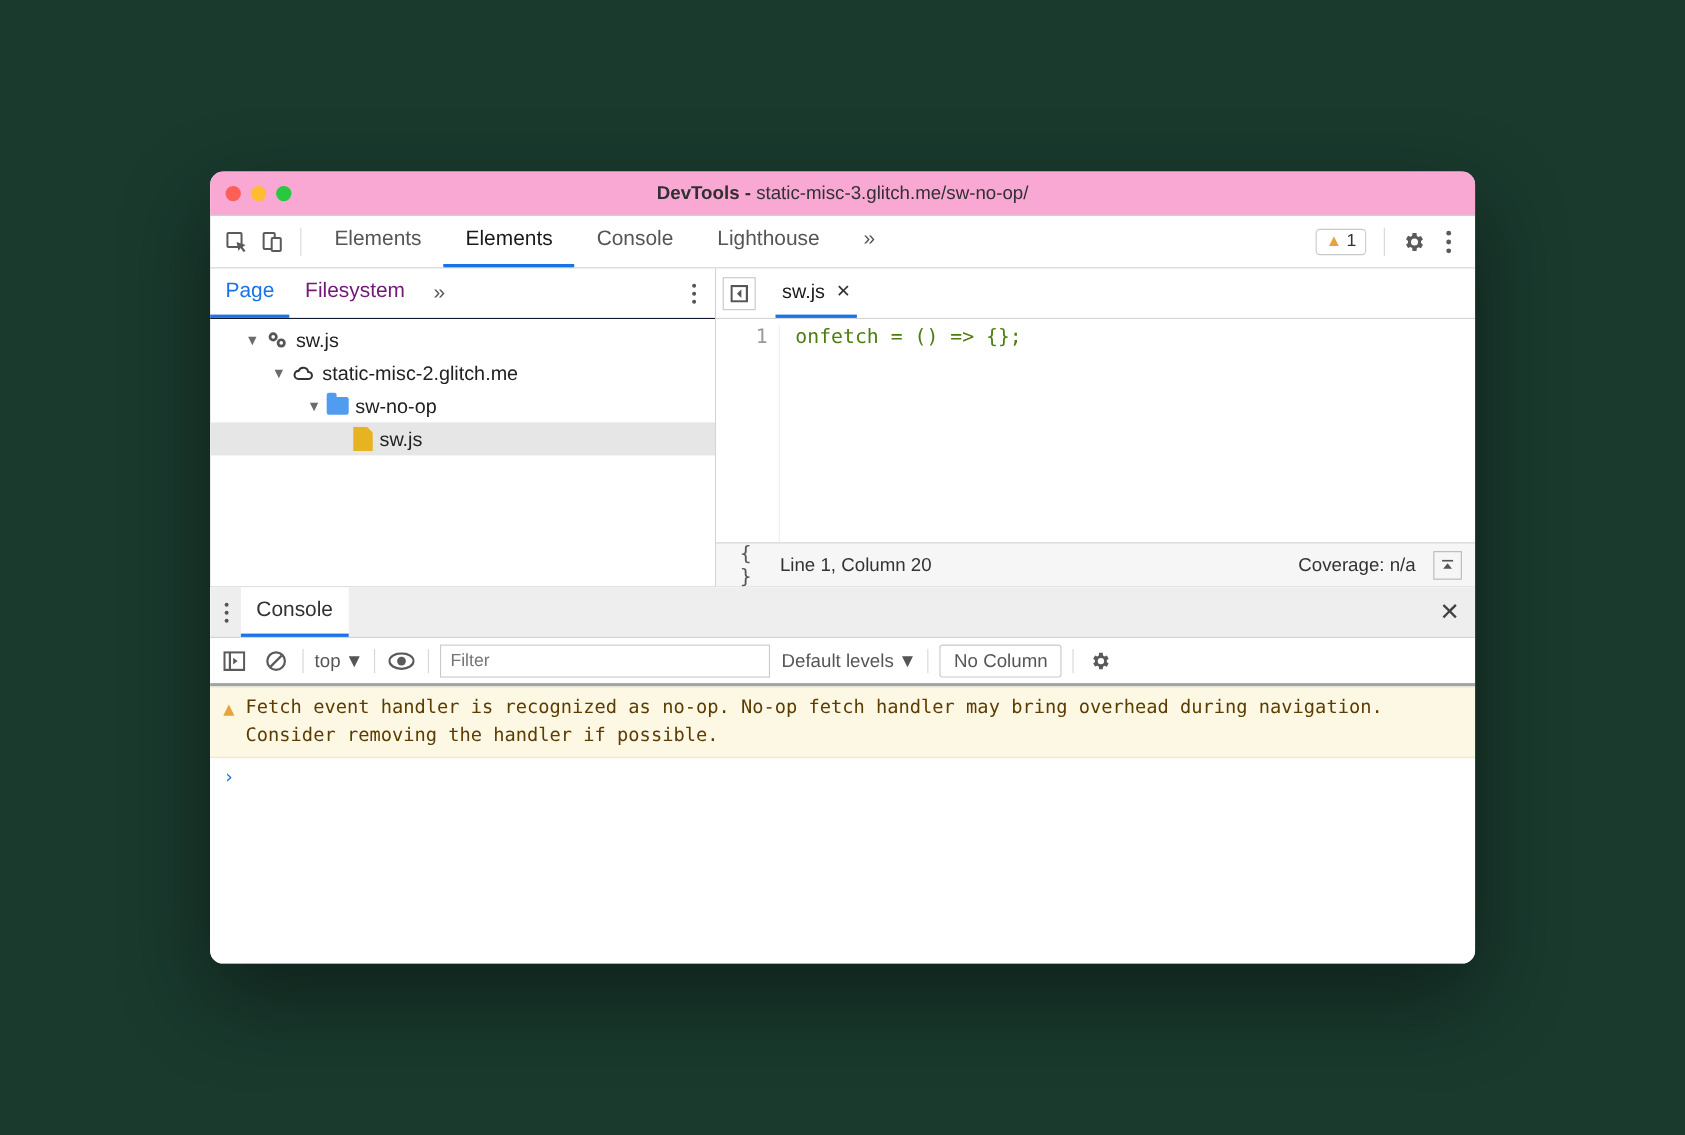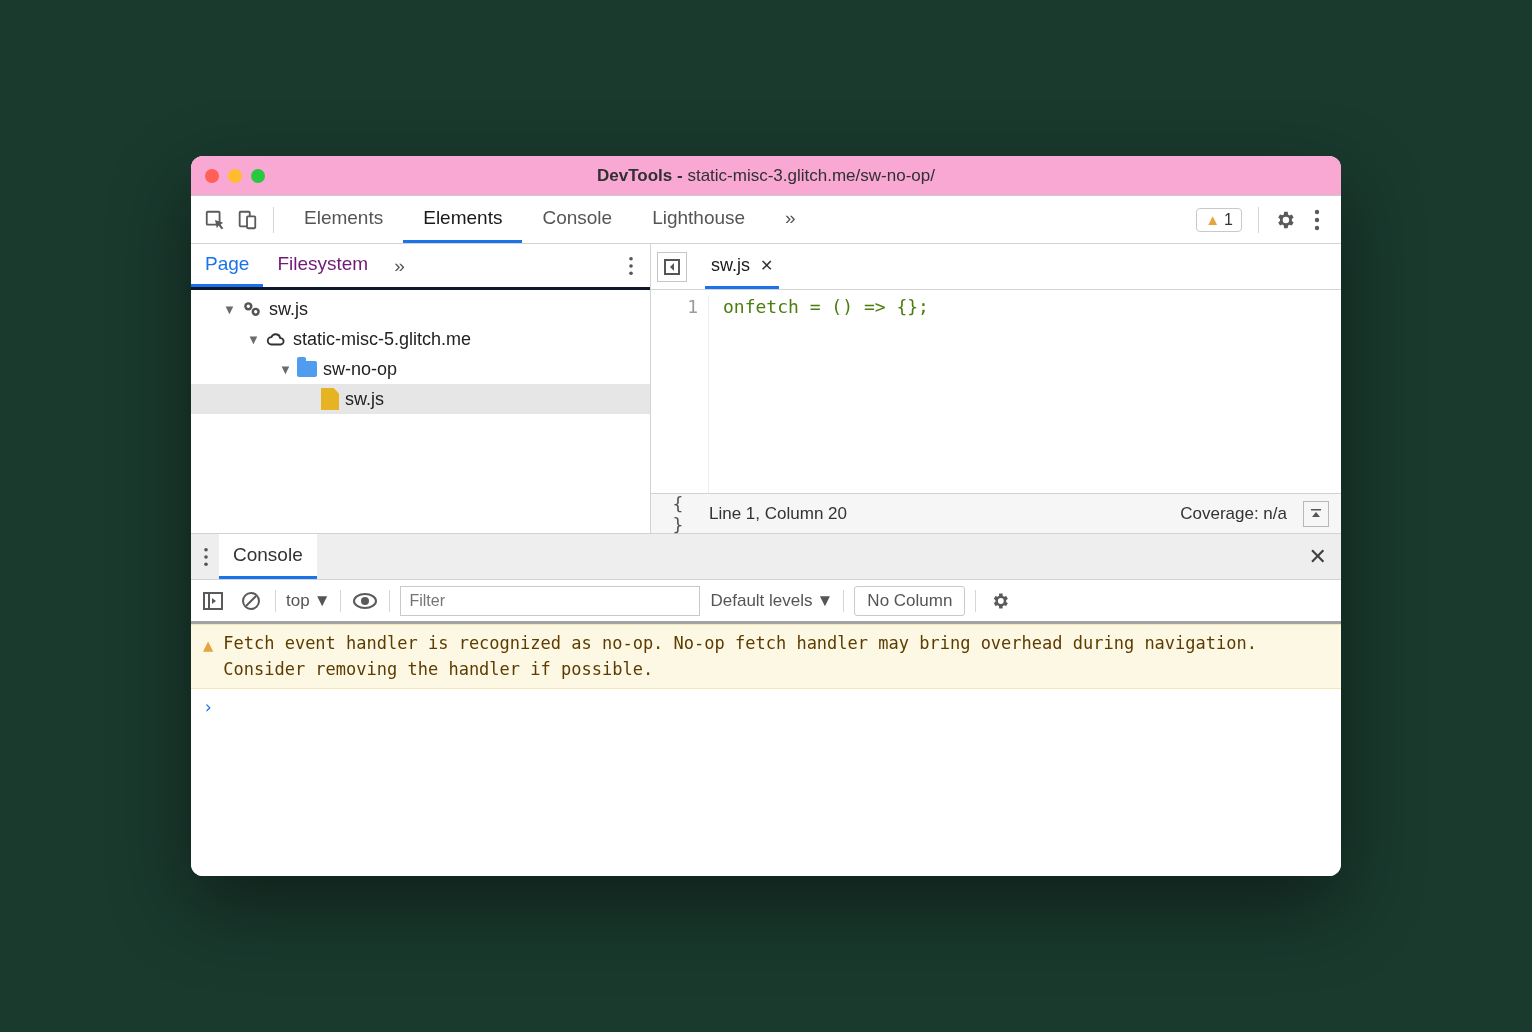--- a/index.html
+++ b/index.html
@@ -92,21 +92,21 @@
   border-bottom: 1px solid #d3d3d3;
 }
 .panel-left {
   width: 460px;
   border-right: 1px solid #d3d3d3;
   display: flex;
   flex-direction: column;
 }
 .panel-tabs {
   height: 46px;
-  border-bottom: 3px solid #0f172a;
+  border-bottom: 1px solid #0f172a;
   display: flex;
   align-items: center;
   padding: 0 4px 0 0;
 }
 .ptab {
   padding: 0 14px;
   height: 100%;
   display: flex;
   align-items: center;
   font-size: 19px;
@@ -364,21 +364,21 @@
           <span>sw.js</span>
         </div>
         <div class="tree-row">
           <span class="tree-spacer" style="width:44px"></span>
           <span class="tree-arrow">▼</span>
           <span class="ico-cloud">
               <svg viewBox="0 0 24 18" fill="none" stroke="#333" stroke-width="2">
                 <path d="M7 15a4 4 0 010-8 5 5 0 019.6 1A3.5 3.5 0 0117 15H7z"></path>
               </svg>
             </span>
-          <span>static-misc-5.glitch.me</span>
+          <span>static-misc-2.glitch.me</span>
         </div>
         <div class="tree-row">
           <span class="tree-spacer" style="width:76px"></span>
           <span class="tree-arrow">▼</span>
           <span class="ico-folder"></span>
           <span>sw-no-op</span>
         </div>
         <div class="tree-row selected">
           <span class="tree-spacer" style="width:118px"></span>
           <span class="ico-jsfile"></span>

